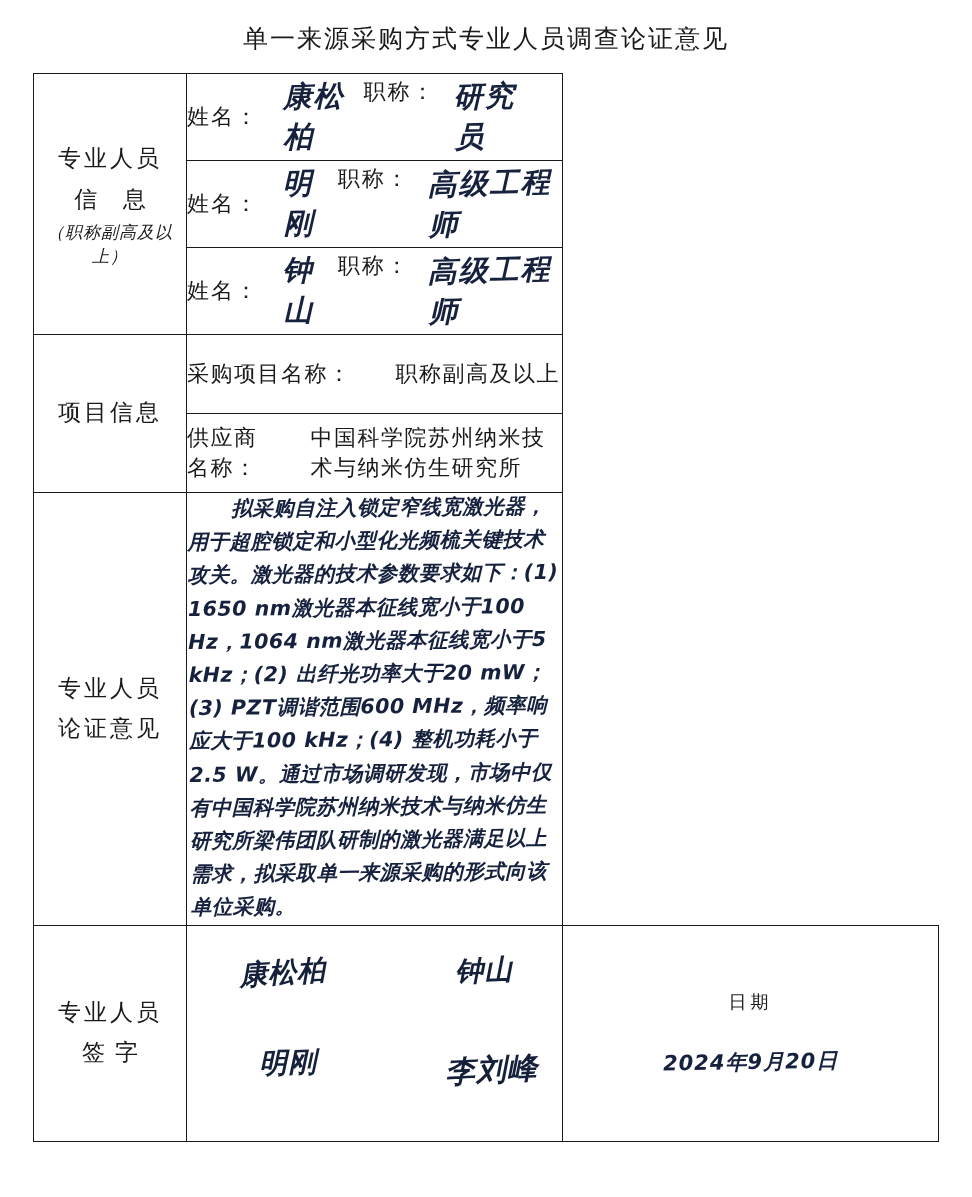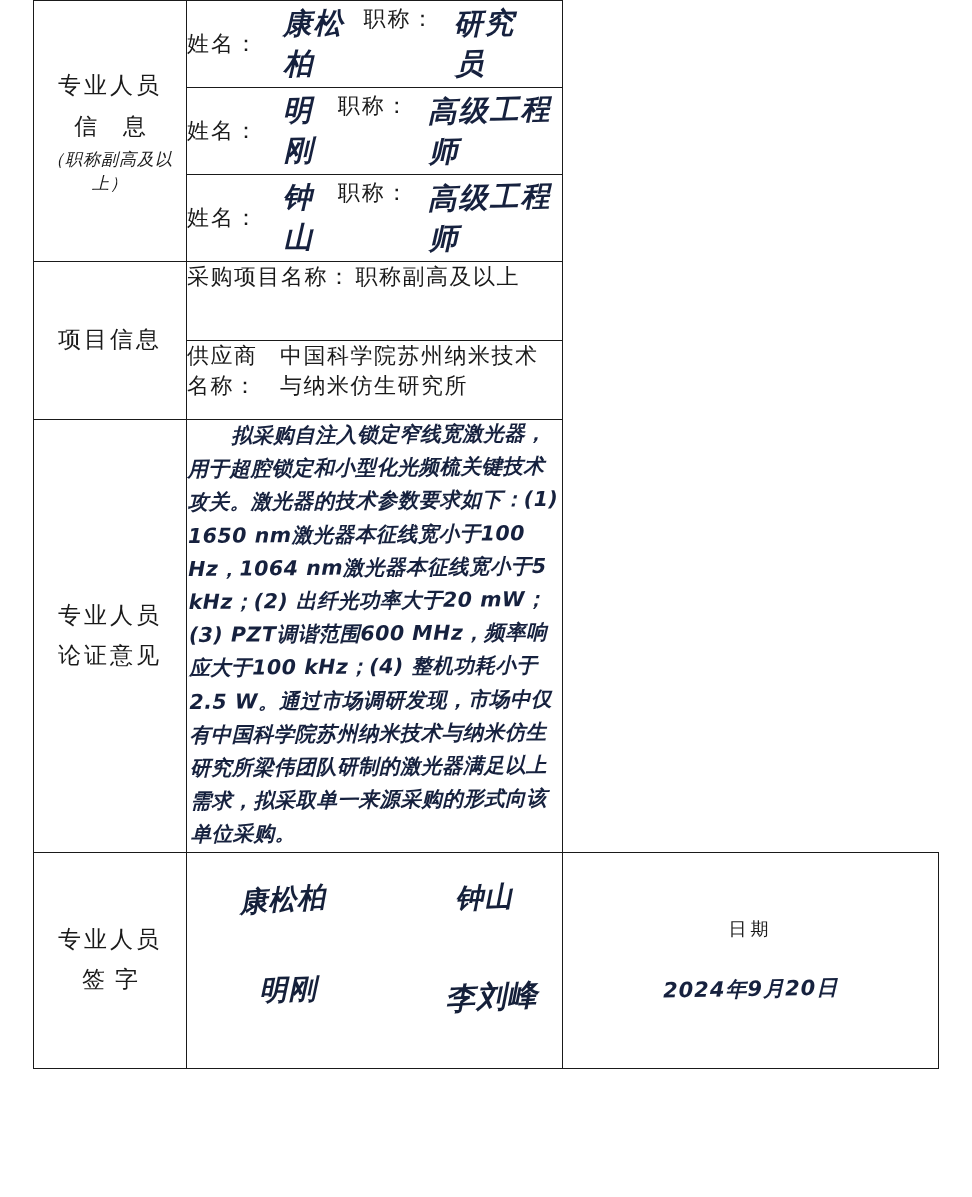--- a/index.html
+++ b/index.html
@@ -107,22 +107,23 @@
   }
   .title-group.wide { padding-right: 8px; }
   .proj-cell {
     height: 78px;
     padding: 0 22px;
     font-size: 22px;
     letter-spacing: 1.5px;
   }
   .proj-line {
     display: flex;
-    align-items: flex-start;
+    align-items: center;
     height: 100%;
+    gap: 40px;
   }
   .proj-value {
     margin-left: 4px;
   }
   .opinion-cell {
     height: 420px;
     padding: 12px 16px 10px 20px;
     vertical-align: top;
     margin-left: 15px;
   }
@@ -174,20 +175,21 @@
     letter-spacing: 1px;
     transform: rotate(-1deg);
     display: inline-block;
   }
 </style>
 </head>
 <body>
 
 <div class="page">
 
+  <div class="doc-title">单一来源采购方式专业人员调查论证意见</div>
 
   <table class="form">
 
     <tbody>
         <tr>
       <td class="label-cell" rowspan="3">
         <span>专业人员</span>
         <span class="spaced">信 息</span>
         <span class="sub">（职称副高及以上）</span>
       </td>

